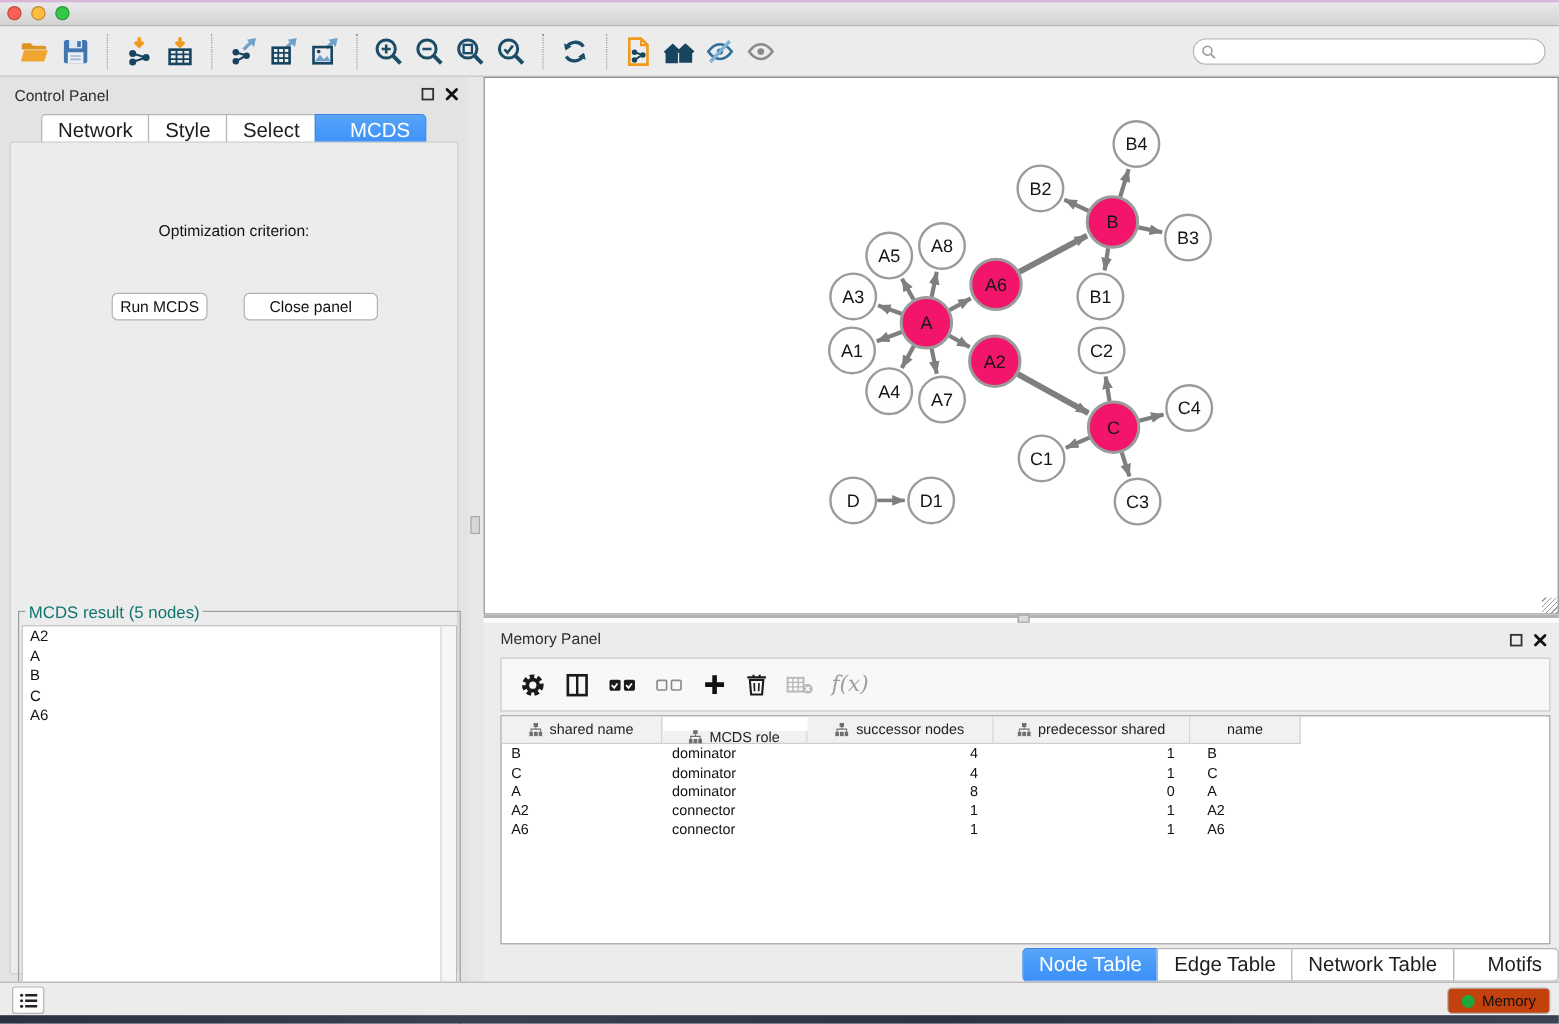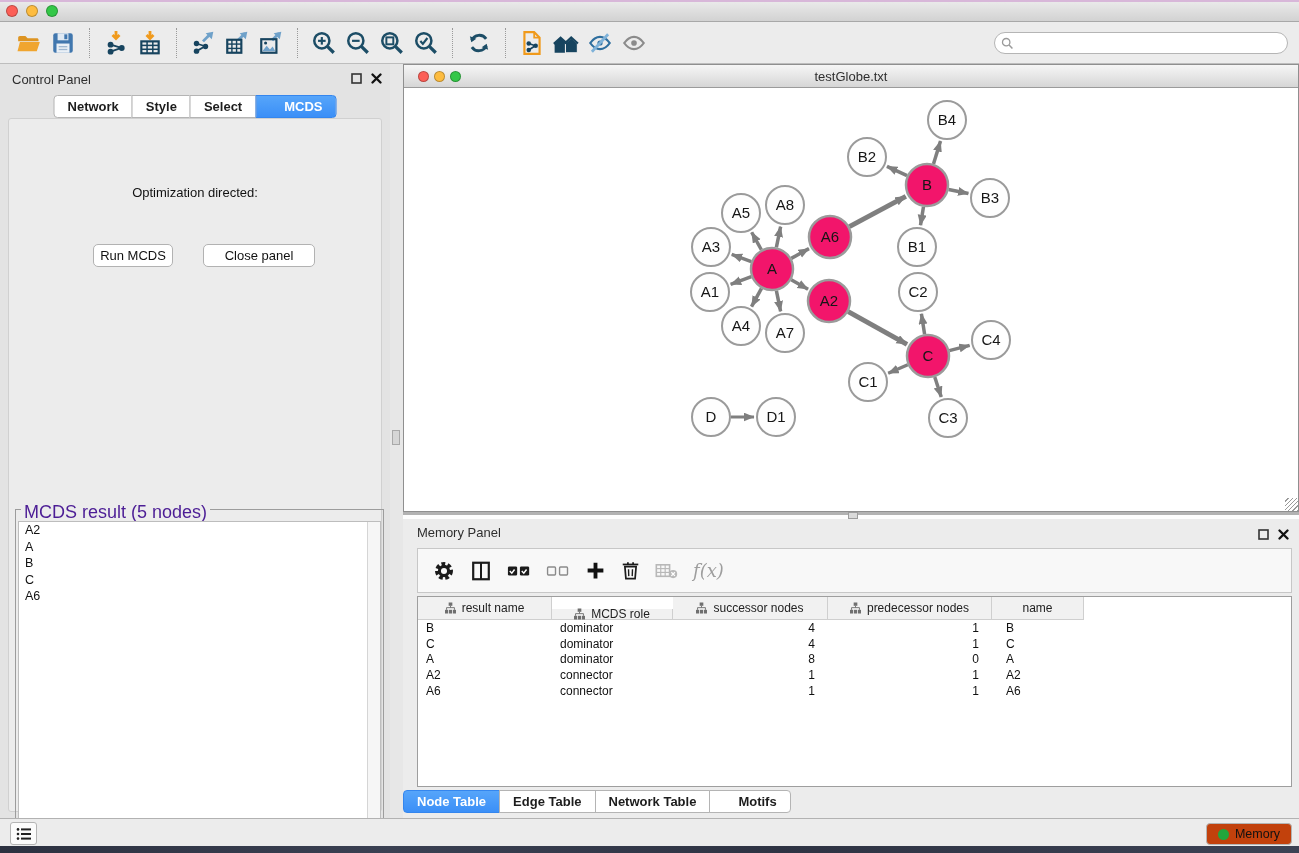--- a/index.html
+++ b/index.html
@@ -31,41 +31,41 @@
   .v-split .handle { position:absolute; left:2px; top:366px; width:8px; height:15px; background:#d6d6d6; border:1px solid #a9a9a9; }
   .right-pane { position:absolute; left:403px; top:64px; width:896px; height:754px; }
 
   
   .panel-title { position:absolute; left:12px; top:8px; font-size:13px; color:#2e2e2e; }
   .panel-ctrls { position:absolute; right:8px; top:9px; display:flex; gap:9px; }
   .panel-ctrls svg { display:block; }
 
   .seg-tabs { position:absolute; top:31px; left:50%; transform:translateX(-50%); display:inline-flex; }
   .seg-tabs .tab, .tp-tabs .tab { background:#fff; border:1px solid #b4b4b4; margin-left:-1px; padding:3px 13px;
-    font-size:13px; color:#1d1d1d; white-space:nowrap;font-weight:bold; }
+    font-size:17px; color:#1d1d1d; white-space:nowrap; }
   .seg-tabs .tab:first-child, .tp-tabs .tab:first-child { border-radius:4px 0 0 4px; margin-left:0; }
   .seg-tabs .tab:last-child, .tp-tabs .tab:last-child { border-radius:0 4px 4px 0;padding-left:28px; }
   .seg-tabs .tab.sel, .tp-tabs .tab.sel { background:linear-gradient(#56a5fa,#3b8ff7); border-color:#3486ee; color:#fff; }
 
   .cp-content { position:absolute; left:8px; right:8px; top:54px; bottom:6px; background:#ececec;
     border:1px solid #d0d0d0; border-radius:3px; }
   .opt-label { position:absolute; left:0; right:0; top:66px; text-align:center; font-size:13px; color:#111; }
   .criterion { position:absolute; left:27px; top:91px; width:312px; height:23px; background:#fff;
     border:1px solid #ababab; border-radius:4px; font-size:13px; color:#111; display:flex; align-items:center;
     padding-left:9px; overflow:hidden; }
   .criterion .stepper { position:absolute; right:0; top:0; bottom:0; width:21px;
     background:linear-gradient(#6babf9,#3c80f2); border-radius:0 4px 4px 0; display:flex; flex-direction:column;
     align-items:center; justify-content:center; gap:1px; }
   .btn { position:absolute; height:23px; background:#fff; border:1px solid #b2b2b2; border-radius:5px;
     font-size:13px; color:#111; display:flex; align-items:center; justify-content:center; }
   .btn-run { left:84px; top:125px; width:80px; }
   .btn-close { left:194px; top:125px; width:112px; }
 
   .result-group { position:absolute; left:6px; top:390px; width:369px; height:346px; border:1px solid #9c9c9c; }
-  .result-legend { position:absolute; left:5px; top:-8px; background:#ececec; padding:0 3px; font-size:18px; color:#4c1d95; }
+  .result-legend { position:absolute; left:5px; top:-8px; background:#ececec; padding:0 3px; font-size:14px; color:#0f766e; }
   .result-list { position:absolute; left:2px; right:2px; top:11px; bottom:2px; background:#fff; border:1px solid #bdbdbd; overflow:hidden; }
   .result-list .sb { position:absolute; right:0; top:0; bottom:0; width:13px; background:#f6f6f6; border-left:1px solid #d5d5d5; }
   .result-list .item { font-size:12.5px; color:#111; padding:1px 6px; line-height:14.5px; }
 
   
   .net-frame { position:absolute; left:0; top:0; width:896px; height:448px; border:1px solid #8f8f8f;
     background:#fff; }
   .net-titlebar { position:absolute; left:0; top:0; right:0; height:23px;
     background:linear-gradient(#f6f6f6,#d6d6d6); border-bottom:1px solid #9b9b9b; }
   .net-titlebar .tl-group { left:14px; top:6px; gap:5px; }
@@ -90,21 +90,21 @@
   .tp-table { position:absolute; left:14px; right:7px; top:77px; height:191px; background:#fff;
     border:1px solid #9e9e9e; overflow:hidden; font-size:12px; color:#111; }
   .th-row { display:flex; height:23px; }
   .th { background:#f1f1f1; border-right:1px solid #cfcfcf; border-bottom:1px solid #cfcfcf;
     display:flex; align-items:center; justify-content:center; gap:6px; font-size:12px; color:#222; }
   .tr { display:flex; height:15.8px; align-items:center; }
   .td { padding:0 8px; white-space:nowrap; overflow:hidden; }
   .td.num { text-align:right; padding-right:13px; }
   .td.name5 { padding-left:14px; }
 
-  .tp-tabs { position:absolute; left:0; right:0; top:271px; text-align:left; }
+  .tp-tabs { position:absolute; left:0; right:0; top:271px; text-align:right; }
   .tp-tabs .tabwrap { display:inline-flex; }
 
   
   .statusbar { position:absolute; left:0; top:818px; width:1299px; height:28px; background:#ececec; border-top:1px solid #b2b2b2; }
   .list-btn { position:absolute; left:10px; top:3px; width:27px; height:23px; background:#fbfbfb;
     border:1px solid #b4b4b4; border-radius:3px; display:flex; align-items:center; justify-content:center; }
   .mem-btn { position:absolute; right:7px; top:4px; width:86px; height:22px; background:#c2410c;
     border:1px solid #b4b4b4; border-radius:4px; display:flex; align-items:center; justify-content:center; gap:6px;
     font-size:12.5px; color:#111; }
   .mem-dot { width:11px; height:11px; border-radius:50%; background:#21a63c; }
@@ -289,21 +289,21 @@
         </span>
     </div>
     <div class="seg-tabs">
         <span class="tab">Network</span>
         <span class="tab">Style</span>
         <span class="tab">Select</span>
         <span class="tab sel">MCDS</span>
       </div>
 
     <div class="cp-content">
-      <div class="opt-label">Optimization directed:</div>
+      <div class="opt-label">Optimization criterion:</div>
       <div class="btn btn-run">Run MCDS</div>
       <div class="btn btn-close">Close panel</div>
 
       <div class="result-group">
         <div class="result-legend">MCDS result (5 nodes)</div>
         <div class="result-list">
           <div id="result-items">
               <div class="item">A2</div>
               <div class="item">A</div>
               <div class="item">B</div>
@@ -316,28 +316,20 @@
     </div>
   </div>
 
   <div class="v-split">
       <div class="handle"></div>
     </div>
 
   <div class="right-pane">
 
     <div class="net-frame">
-      <div class="net-titlebar">
-        <div class="tl-group">
-          <span class="light red"></span>
-          <span class="light yellow"></span>
-          <span class="light green"></span>
-        </div>
-        <div class="net-title">testGlobe.txt</div>
-      </div>
       <div class="net-canvas">
         <svg id="graph" width="892" height="423" viewBox="0 0 892 423">
             <defs>
               <marker id="arrow" markerUnits="userSpaceOnUse" markerWidth="12" markerHeight="10" refX="10.5" refY="4.5" orient="auto">
                 <path d="M0 0L11 4.5L0 9z" fill="#7F7F7F"></path>
               </marker>
             </defs>
             <line x1="346.3735431949815" y1="188.6517501050875" x2="325.6264568050185" y2="196.3482498949125" stroke="#7F7F7F" stroke-width="3.5" marker-end="url(#arrow)"></line>
             <line x1="346.30480533927783" y1="173.53615930269035" x2="326.69519466072217" y2="166.46384069730965" stroke="#7F7F7F" stroke-width="3.5" marker-end="url(#arrow)"></line>
             <line x1="356.34505057363026" y1="161.7523494233321" x2="346.65494942636974" y2="144.2476505766679" stroke="#7F7F7F" stroke-width="3.5" marker-end="url(#arrow)"></line>
@@ -478,21 +470,21 @@
       <div class="tp-table">
         <div class="th-row" id="table-head">
             <div class="th" style="width: 134px;">
               <svg width="11" height="12" viewBox="0 0 12 12">
                 <rect x="4" y="0" width="4" height="3.6" fill="#6f6f6f"></rect>
                 <path d="M6 3.6v2M1.7 8V5.6h8.6V8" fill="none" stroke="#6f6f6f" stroke-width="1"></path>
                 <rect x="0" y="8" width="3.4" height="4" fill="#6f6f6f"></rect>
                 <rect x="4.3" y="8" width="3.4" height="4" fill="#6f6f6f"></rect>
                 <rect x="8.6" y="8" width="3.4" height="4" fill="#6f6f6f"></rect>
               </svg>
-              <span>result name</span>
+              <span>shared name</span>
             </div>
             <div class="th" style="width: 121px; margin-top: 12px;">
               <svg width="11" height="12" viewBox="0 0 12 12">
                 <rect x="4" y="0" width="4" height="3.6" fill="#6f6f6f"></rect>
                 <path d="M6 3.6v2M1.7 8V5.6h8.6V8" fill="none" stroke="#6f6f6f" stroke-width="1"></path>
                 <rect x="0" y="8" width="3.4" height="4" fill="#6f6f6f"></rect>
                 <rect x="4.3" y="8" width="3.4" height="4" fill="#6f6f6f"></rect>
                 <rect x="8.6" y="8" width="3.4" height="4" fill="#6f6f6f"></rect>
               </svg>
               <span>MCDS role</span>
@@ -508,21 +500,21 @@
               <span>successor nodes</span>
             </div>
             <div class="th" style="width: 164px;">
               <svg width="11" height="12" viewBox="0 0 12 12">
                 <rect x="4" y="0" width="4" height="3.6" fill="#6f6f6f"></rect>
                 <path d="M6 3.6v2M1.7 8V5.6h8.6V8" fill="none" stroke="#6f6f6f" stroke-width="1"></path>
                 <rect x="0" y="8" width="3.4" height="4" fill="#6f6f6f"></rect>
                 <rect x="4.3" y="8" width="3.4" height="4" fill="#6f6f6f"></rect>
                 <rect x="8.6" y="8" width="3.4" height="4" fill="#6f6f6f"></rect>
               </svg>
-              <span>predecessor nodes</span>
+              <span>predecessor shared</span>
             </div>
             <div class="th" style="width: 92px;">
               <span>name</span>
             </div>
           </div>
         <div id="table-body">
             <div class="tr">
               <div class="td" style="width: 134px;">B</div>
               <div class="td" style="width: 121px;">dominator</div>
               <div class="td num" style="width: 155px;">4</div>

